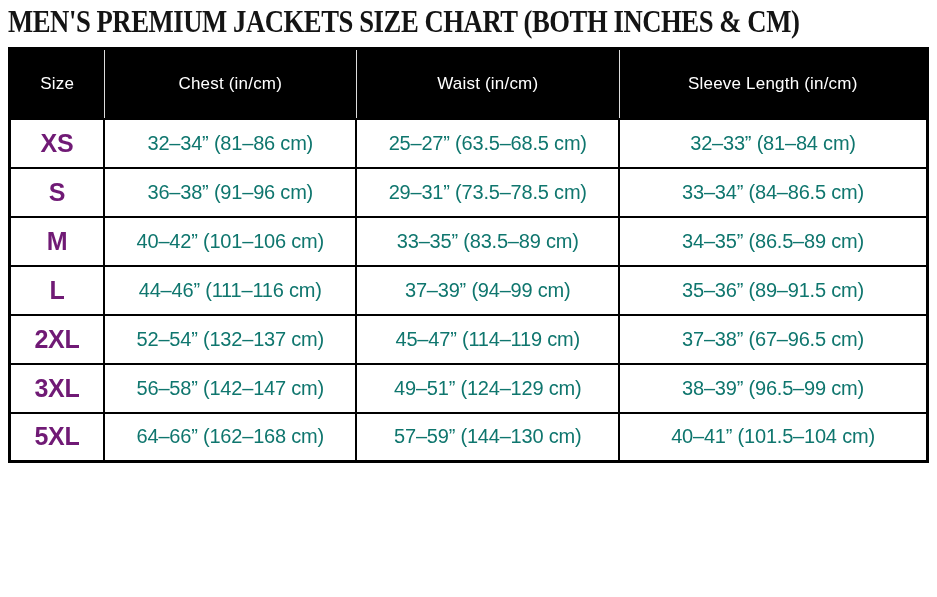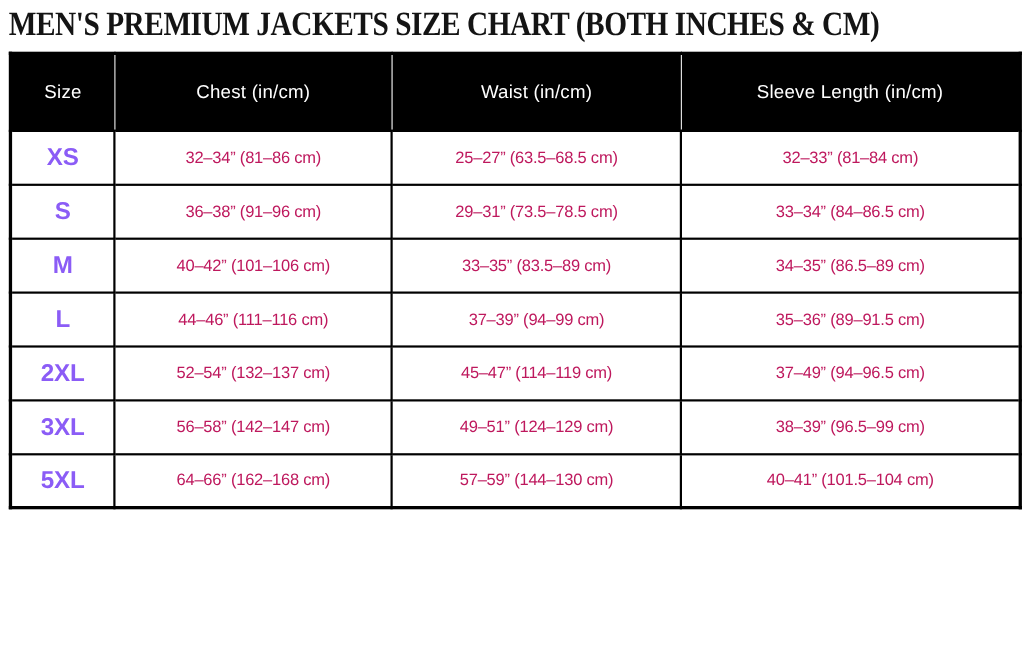--- a/index.html
+++ b/index.html
@@ -43,28 +43,28 @@
     vertical-align: middle;
     border-left: 1px solid #dddddd;
     letter-spacing: 0.2px;
   }
   th:first-child { border-left: none; }
   td {
     border: 2px solid #000000;
     height: 49px;
     text-align: center;
     vertical-align: middle;
-    font-size: 15px;
-    color: #be185d;
+    font-size: 20px;
+    color: #0f766e;
     letter-spacing: -0.2px;
   }
   td.size-cell {
     font-weight: 700;
-    color: #8b5cf6;
-    font-size: 22px;
+    color: #701a75;
+    font-size: 25px;
   }
 </style>
 </head>
 <body>
 
 <div class="page">
   <h1 class="page-title">MEN'S PREMIUM JACKETS SIZE CHART (BOTH INCHES &amp; CM)</h1>
   <table class="size-chart">
     <colgroup>
       <col class="col-size">
@@ -102,21 +102,21 @@
         <tr>
           <td class="size-cell">L</td>
           <td class="value-cell">44–46” (111–116 cm)</td>
           <td class="value-cell">37–39” (94–99 cm)</td>
           <td class="value-cell">35–36” (89–91.5 cm)</td>
         </tr>
         <tr>
           <td class="size-cell">2XL</td>
           <td class="value-cell">52–54” (132–137 cm)</td>
           <td class="value-cell">45–47” (114–119 cm)</td>
-          <td class="value-cell">37–49” (94–96.5 cm)</td>
+          <td class="value-cell">37–38” (67–96.5 cm)</td>
         </tr>
         <tr>
           <td class="size-cell">3XL</td>
           <td class="value-cell">56–58” (142–147 cm)</td>
           <td class="value-cell">49–51” (124–129 cm)</td>
           <td class="value-cell">38–39” (96.5–99 cm)</td>
         </tr>
         <tr>
           <td class="size-cell">5XL</td>
           <td class="value-cell">64–66” (162–168 cm)</td>

